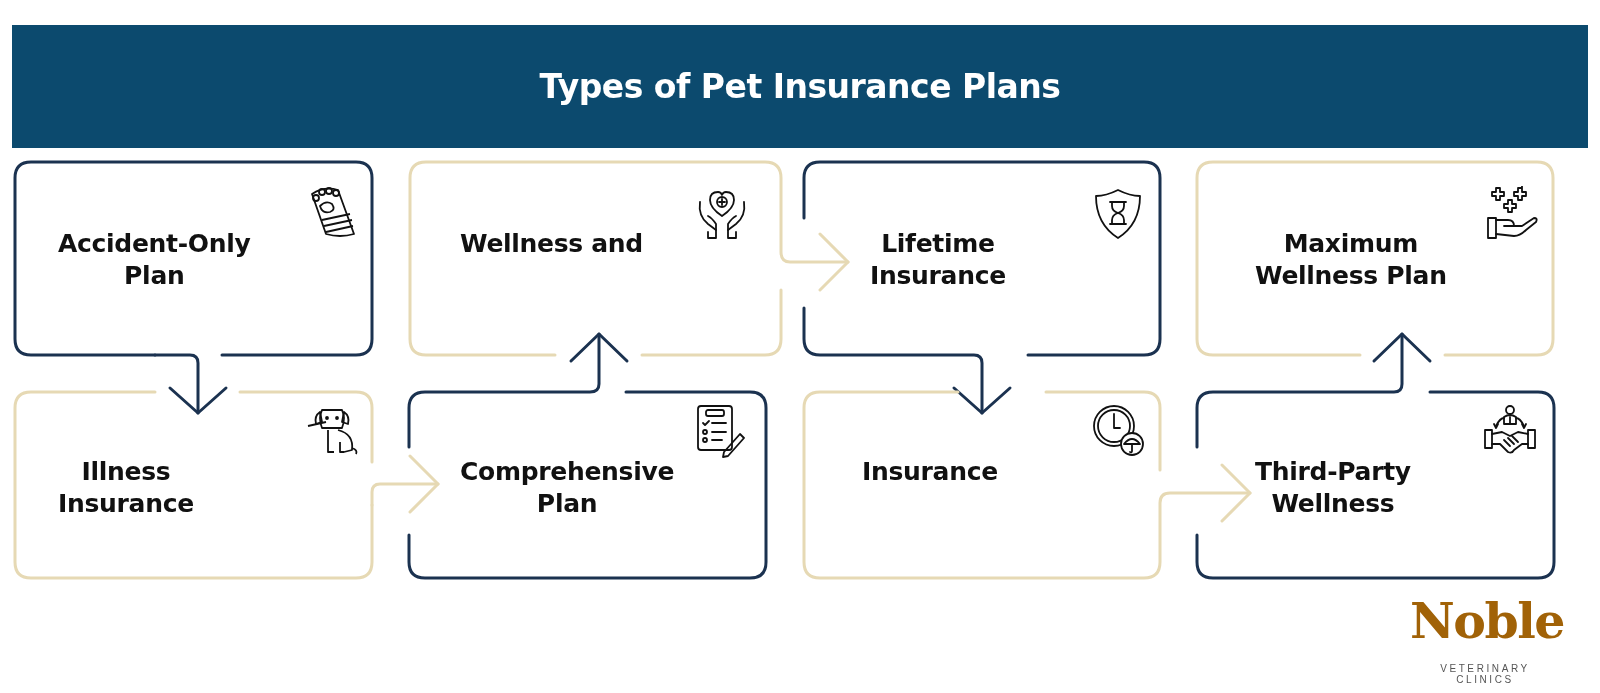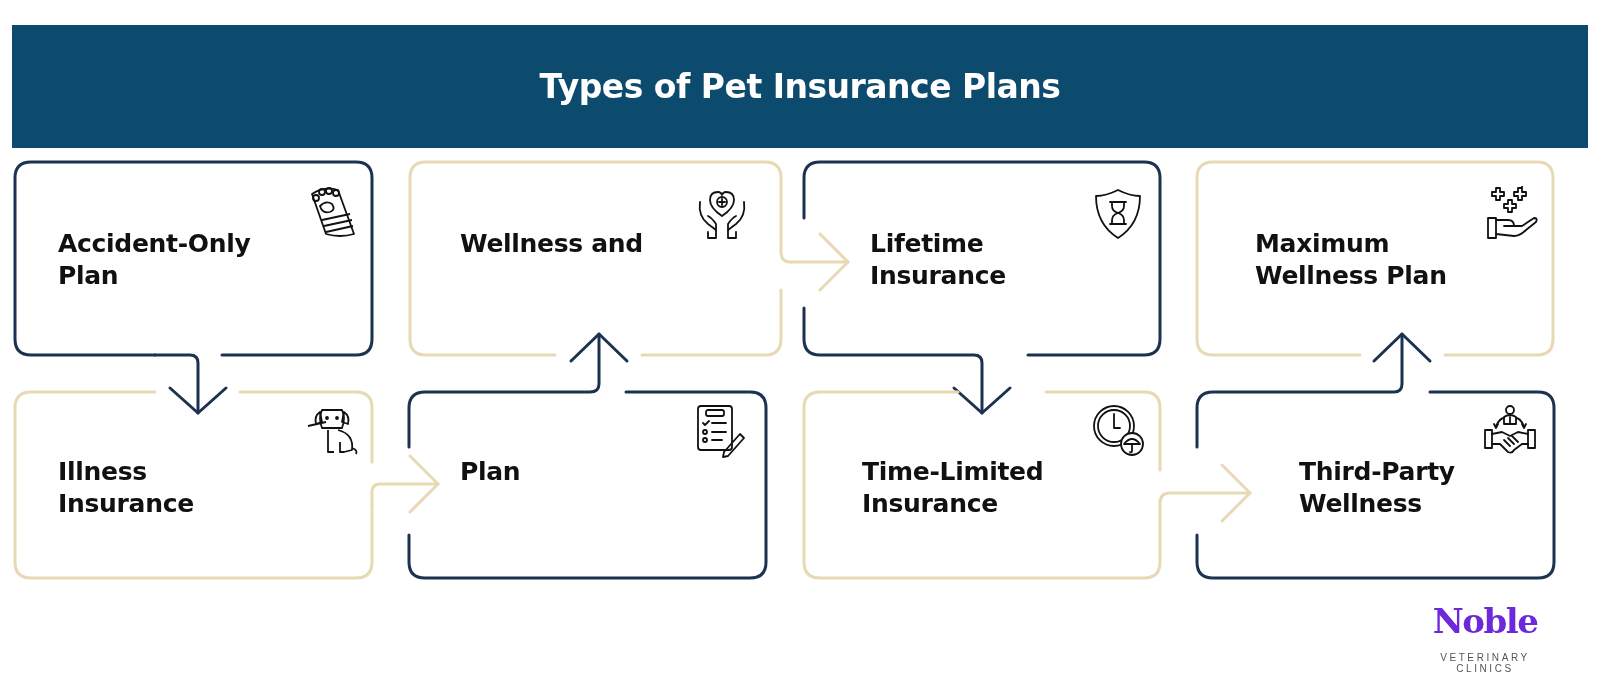--- a/index.html
+++ b/index.html
@@ -1,24 +1,24 @@
 <!DOCTYPE html>
 <html><head>
 <meta charset="utf-8">
 <style>
   html, body { margin: 0; padding: 0; background: #ffffff; }
   body { width: 1600px; height: 693px; position: relative; overflow: hidden; font-family: "DejaVu Sans", "Liberation Sans", sans-serif; }
   .title-bar { position: absolute; left: 12px; top: 12px; width: 1576px; height: 123px; background: #0c4a6e; display: flex; align-items: center; justify-content: center; margin-top: 13px; }
   .title-text { color: #ffffff; font-weight: bold; font-size: 33px; letter-spacing: -0.5px; font-family: "DejaVu Sans", "Liberation Sans", sans-serif; }
   svg.diagram { position: absolute; left: 0; top: 0; }
-  .box-label { position: absolute; font-weight: bold; font-size: 25px; line-height: 32px; color: #111111; letter-spacing: -0.3px; font-family: "DejaVu Sans", "Liberation Sans", sans-serif; white-space: nowrap; }
+  .box-label { position: absolute; font-weight: bold; font-size: 25px; line-height: 32px; color: #111111; letter-spacing: -0.3px; font-family: "DejaVu Sans", "Liberation Sans", sans-serif; white-space: nowrap; text-align: center; }
   .icon { position: absolute; width: 56px; height: 56px; }
   .logo { position: absolute; left: 1410px; top: 598px; width: 150px; text-align: center; }
-  .logo-main { font-family: "DejaVu Serif", "Liberation Serif", serif; font-weight: bold; font-size: 34px; color: #6d28d9; letter-spacing: -1.5px; line-height: 46px; }
-  .logo-sub { font-family: "Liberation Sans", "DejaVu Sans", sans-serif; font-size: 10px; letter-spacing: 2.6px; color: #555555; margin-top: 8px; }
+  .logo-main { font-family: "DejaVu Serif", "Liberation Serif", serif; font-weight: bold; font-size: 49px; color: #a16207; letter-spacing: -1.5px; line-height: 46px; }
+  .logo-sub { font-family: "Liberation Sans", "DejaVu Sans", sans-serif; font-size: 10px; letter-spacing: 2.6px; color: #555555; margin-top: 19px; }
 </style>
 </head>
 <body>
 
 <div class="title-bar">
   <span class="title-text">Types of Pet Insurance Plans</span>
 </div>
 
 <svg class="diagram" width="1600" height="693" viewBox="0 0 1600 693" fill="none" stroke-linecap="round" stroke-linejoin="round">
 
@@ -72,34 +72,34 @@
 
 <div class="box-label" style="left:58px; top:228px;">
   <div>Accident-Only</div>
   <div>Plan</div>
 </div>
 <div class="box-label" style="left:58px; top:456px;">
   <div>Illness</div>
   <div>Insurance</div>
 </div>
 <div class="box-label" style="left:460px; top:456px;">
+  <div>Comprehensive</div>
   <div>Plan</div>
 </div>
 <div class="box-label" style="left:460px; top:228px;">
   <div>Wellness and</div>
 </div>
 <div class="box-label" style="left:870px; top:228px;">
   <div>Lifetime</div>
   <div>Insurance</div>
 </div>
 <div class="box-label" style="left:862px; top:456px;">
-  <div>Time-Limited</div>
   <div>Insurance</div>
 </div>
-<div class="box-label" style="left:1255px; top:456px;margin-left:44px;">
+<div class="box-label" style="left:1255px; top:456px;">
   <div>Third-Party</div>
   <div>Wellness</div>
 </div>
 <div class="box-label" style="left:1255px; top:228px;">
   <div>Maximum</div>
   <div>Wellness Plan</div>
 </div>
 
 <svg class="icon" style="left:304px; top:184px;" viewBox="0 0 56 56" fill="none" stroke="#111" stroke-width="1.8" stroke-linejoin="round">
   <path d="M8 10 Q20 2 34 6 L50 50 Q36 54 22 50 Z"></path>

